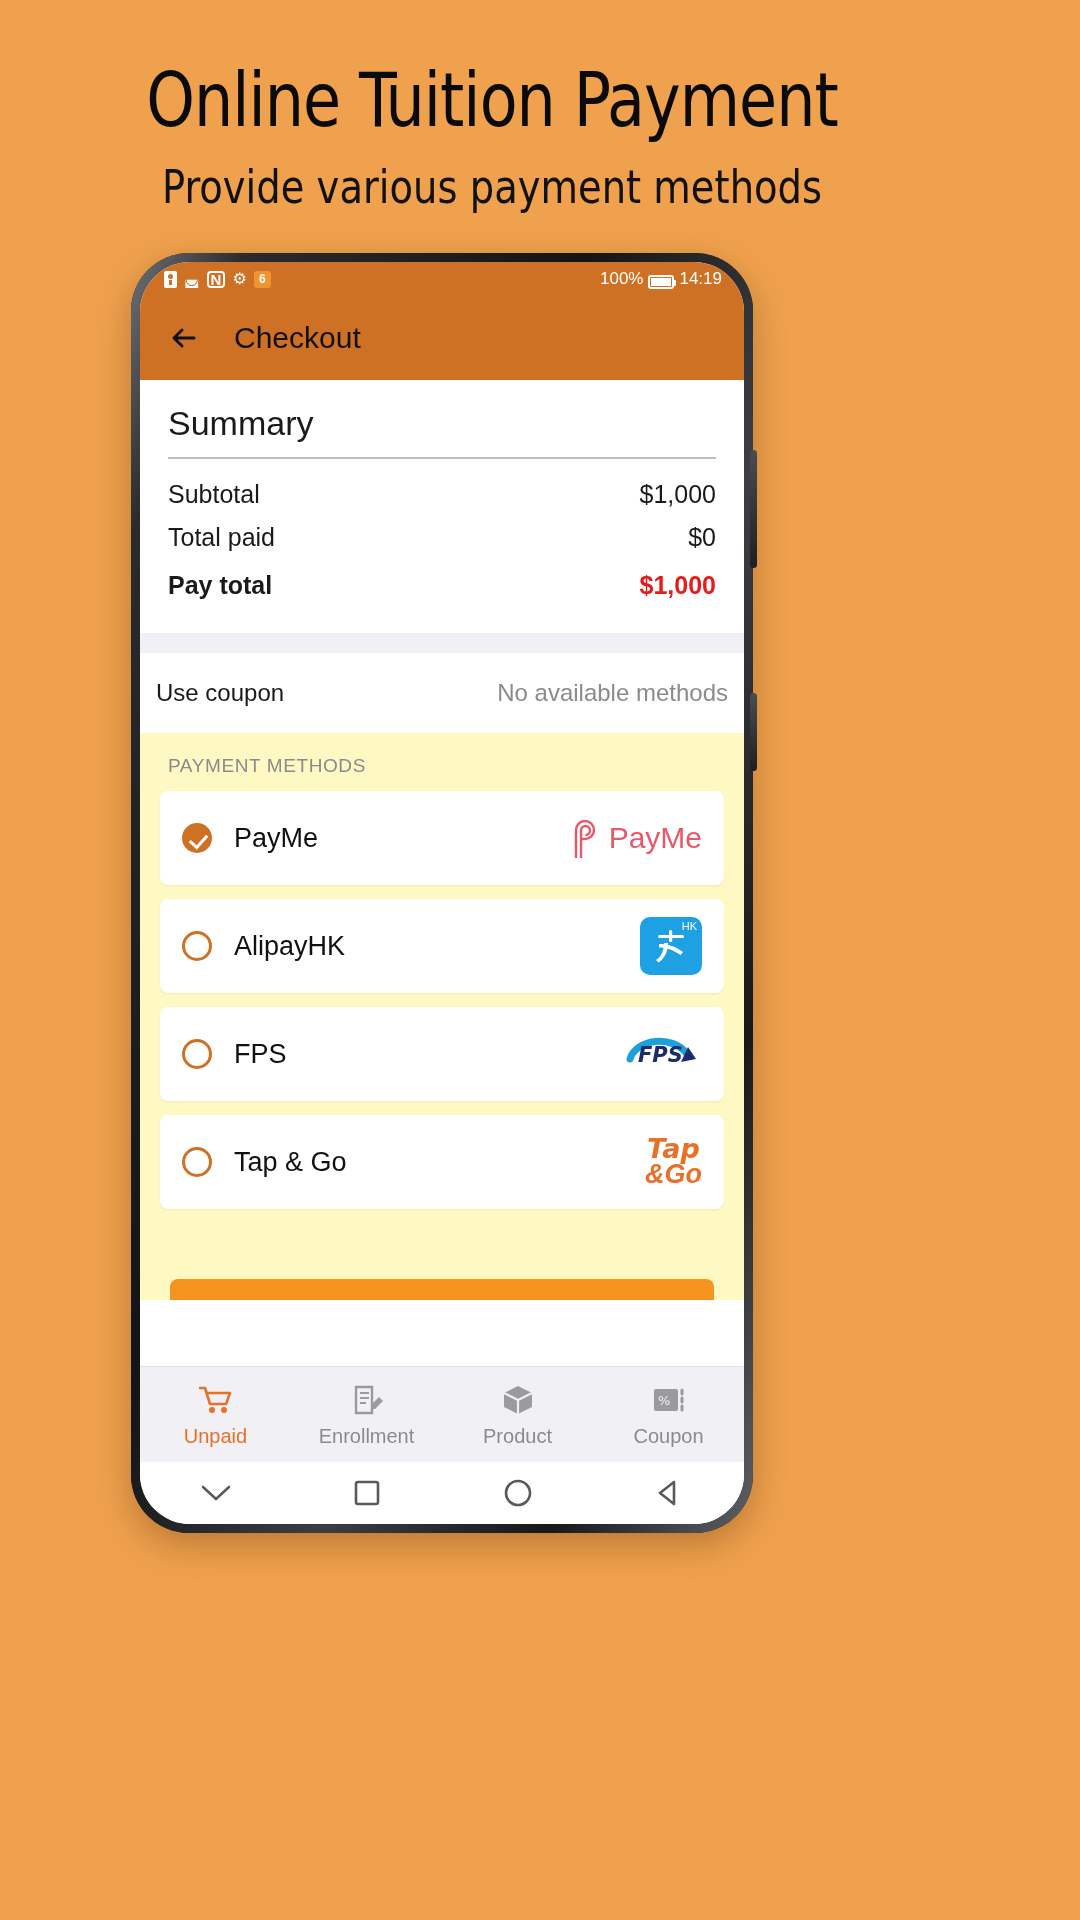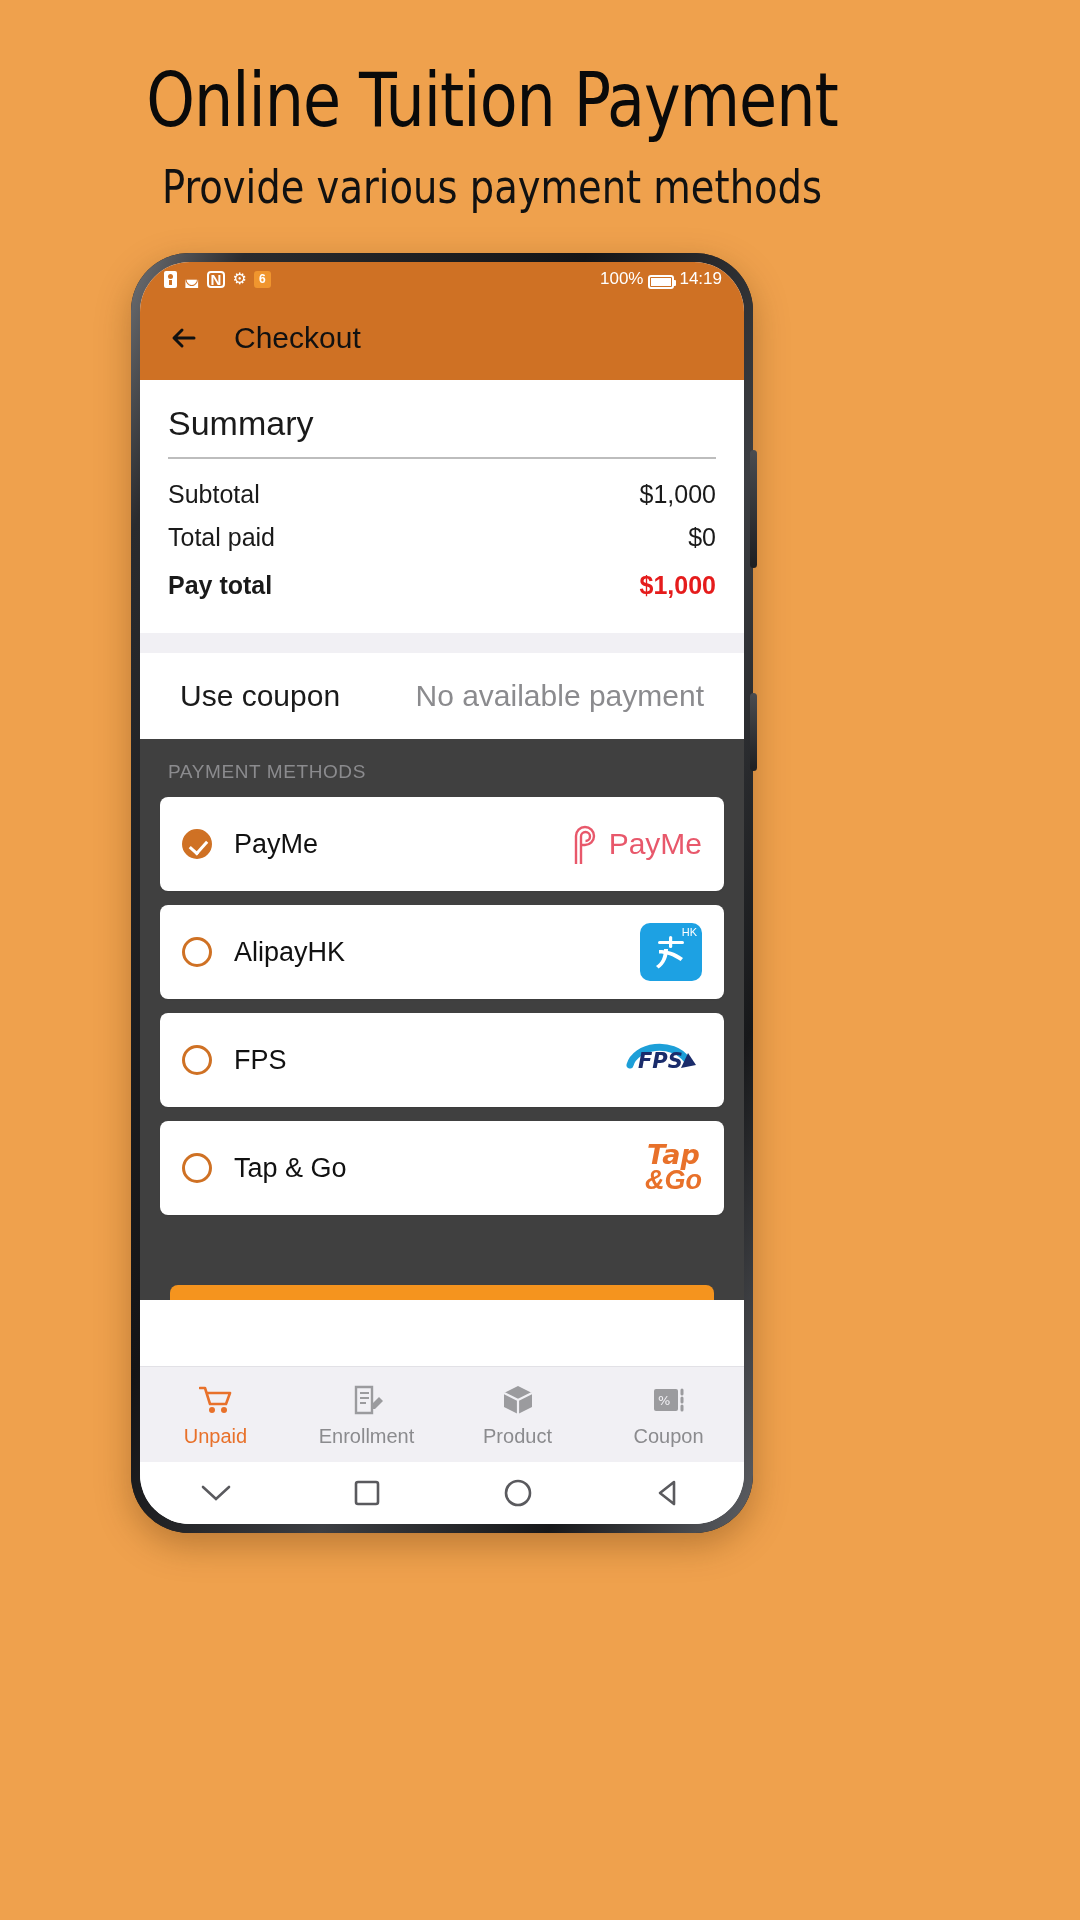--- a/index.html
+++ b/index.html
@@ -110,37 +110,37 @@
     height: 84px; background: #cf7124;
     display: flex; align-items: center; padding-left: 26px; gap: 30px;
   }
   .back-arrow {
     width: 38px; height: 38px; position: relative; cursor: pointer;
   }
   .back-arrow svg { display: block; }
   .appbar-title { font-size: 30px; color: #111; }
 
   
-  .sheet { background: #404040; height: 920px; overflow: hidden; }
+  .sheet { background: #fef9c3; height: 920px; overflow: hidden; }
   .card-white { background: #fff; }
   .summary { padding: 24px 28px 26px; }
   .summary-title { font-size: 34px; color: #1a1a1a; padding-bottom: 14px; }
   .divider { height: 2px; background: #bdbdbd; margin-bottom: 14px; }
   .row {
     display: flex; justify-content: space-between; align-items: baseline;
     padding: 7px 0; font-size: 25px; color: #1a1a1a;
   }
   .row.total { font-weight: 700; font-size: 25px; padding-top: 12px; }
   .row.total .amt { color: #e51c1c; }
 
   .gap { height: 20px; background: #f1f0f4; }
 
   .coupon-row {
     background: #fff; display: flex; justify-content: space-between;
-    align-items: flex-start; padding: 26px 40px; font-size: 30px; color: #1a1a1a;
+    align-items: flex-start; padding: 26px 16px; font-size: 24px; color: #1a1a1a;
   }
   .coupon-val { color: #8b8b8e; }
 
   .section-label {
     font-size: 19px; color: #8b8b8e; letter-spacing: .6px;
     padding: 22px 28px 10px;
   }
 
   
   .pm-list { padding: 4px 20px; }
@@ -270,21 +270,21 @@
         <div class="row total">
           <span>Pay total</span>
           <span class="amt">$1,000</span>
         </div>
       </div>
 
       <div class="gap"></div>
 
       <div class="coupon-row">
         <span>Use coupon</span>
-        <span class="coupon-val">No available payment</span>
+        <span class="coupon-val">No available methods</span>
       </div>
 
       <div class="section-label">PAYMENT METHODS</div>
 
       <div class="pm-list">
 
         <div class="pm">
           <span class="radio on"></span>
           <span class="pm-name">PayMe</span>
           <span class="pm-logo">

